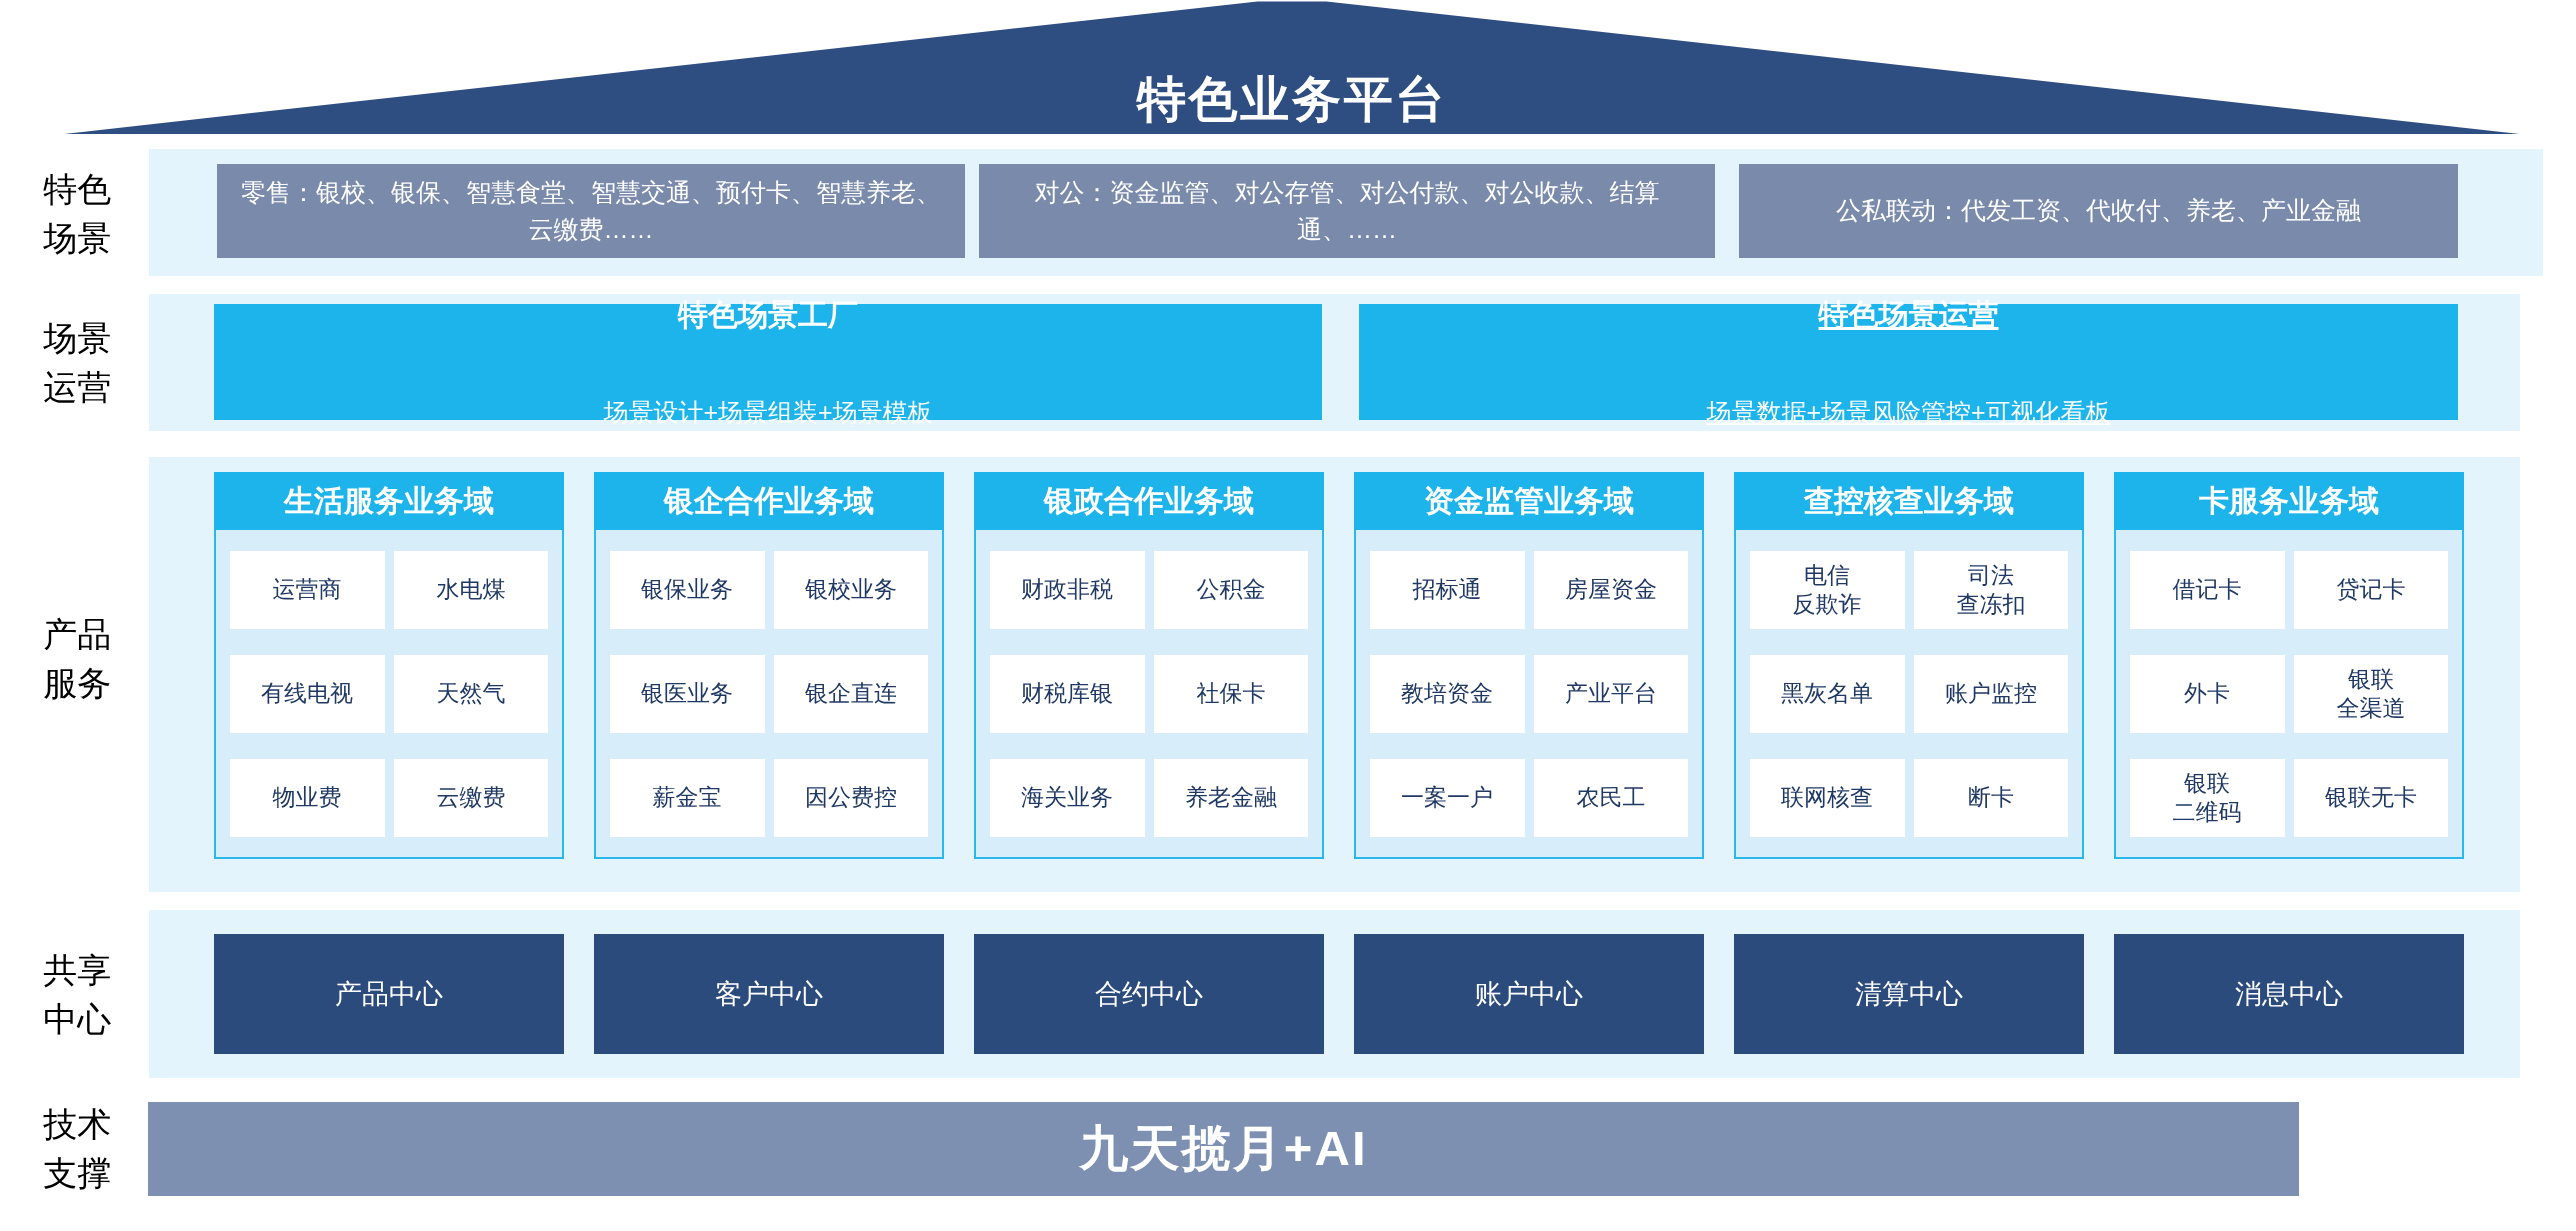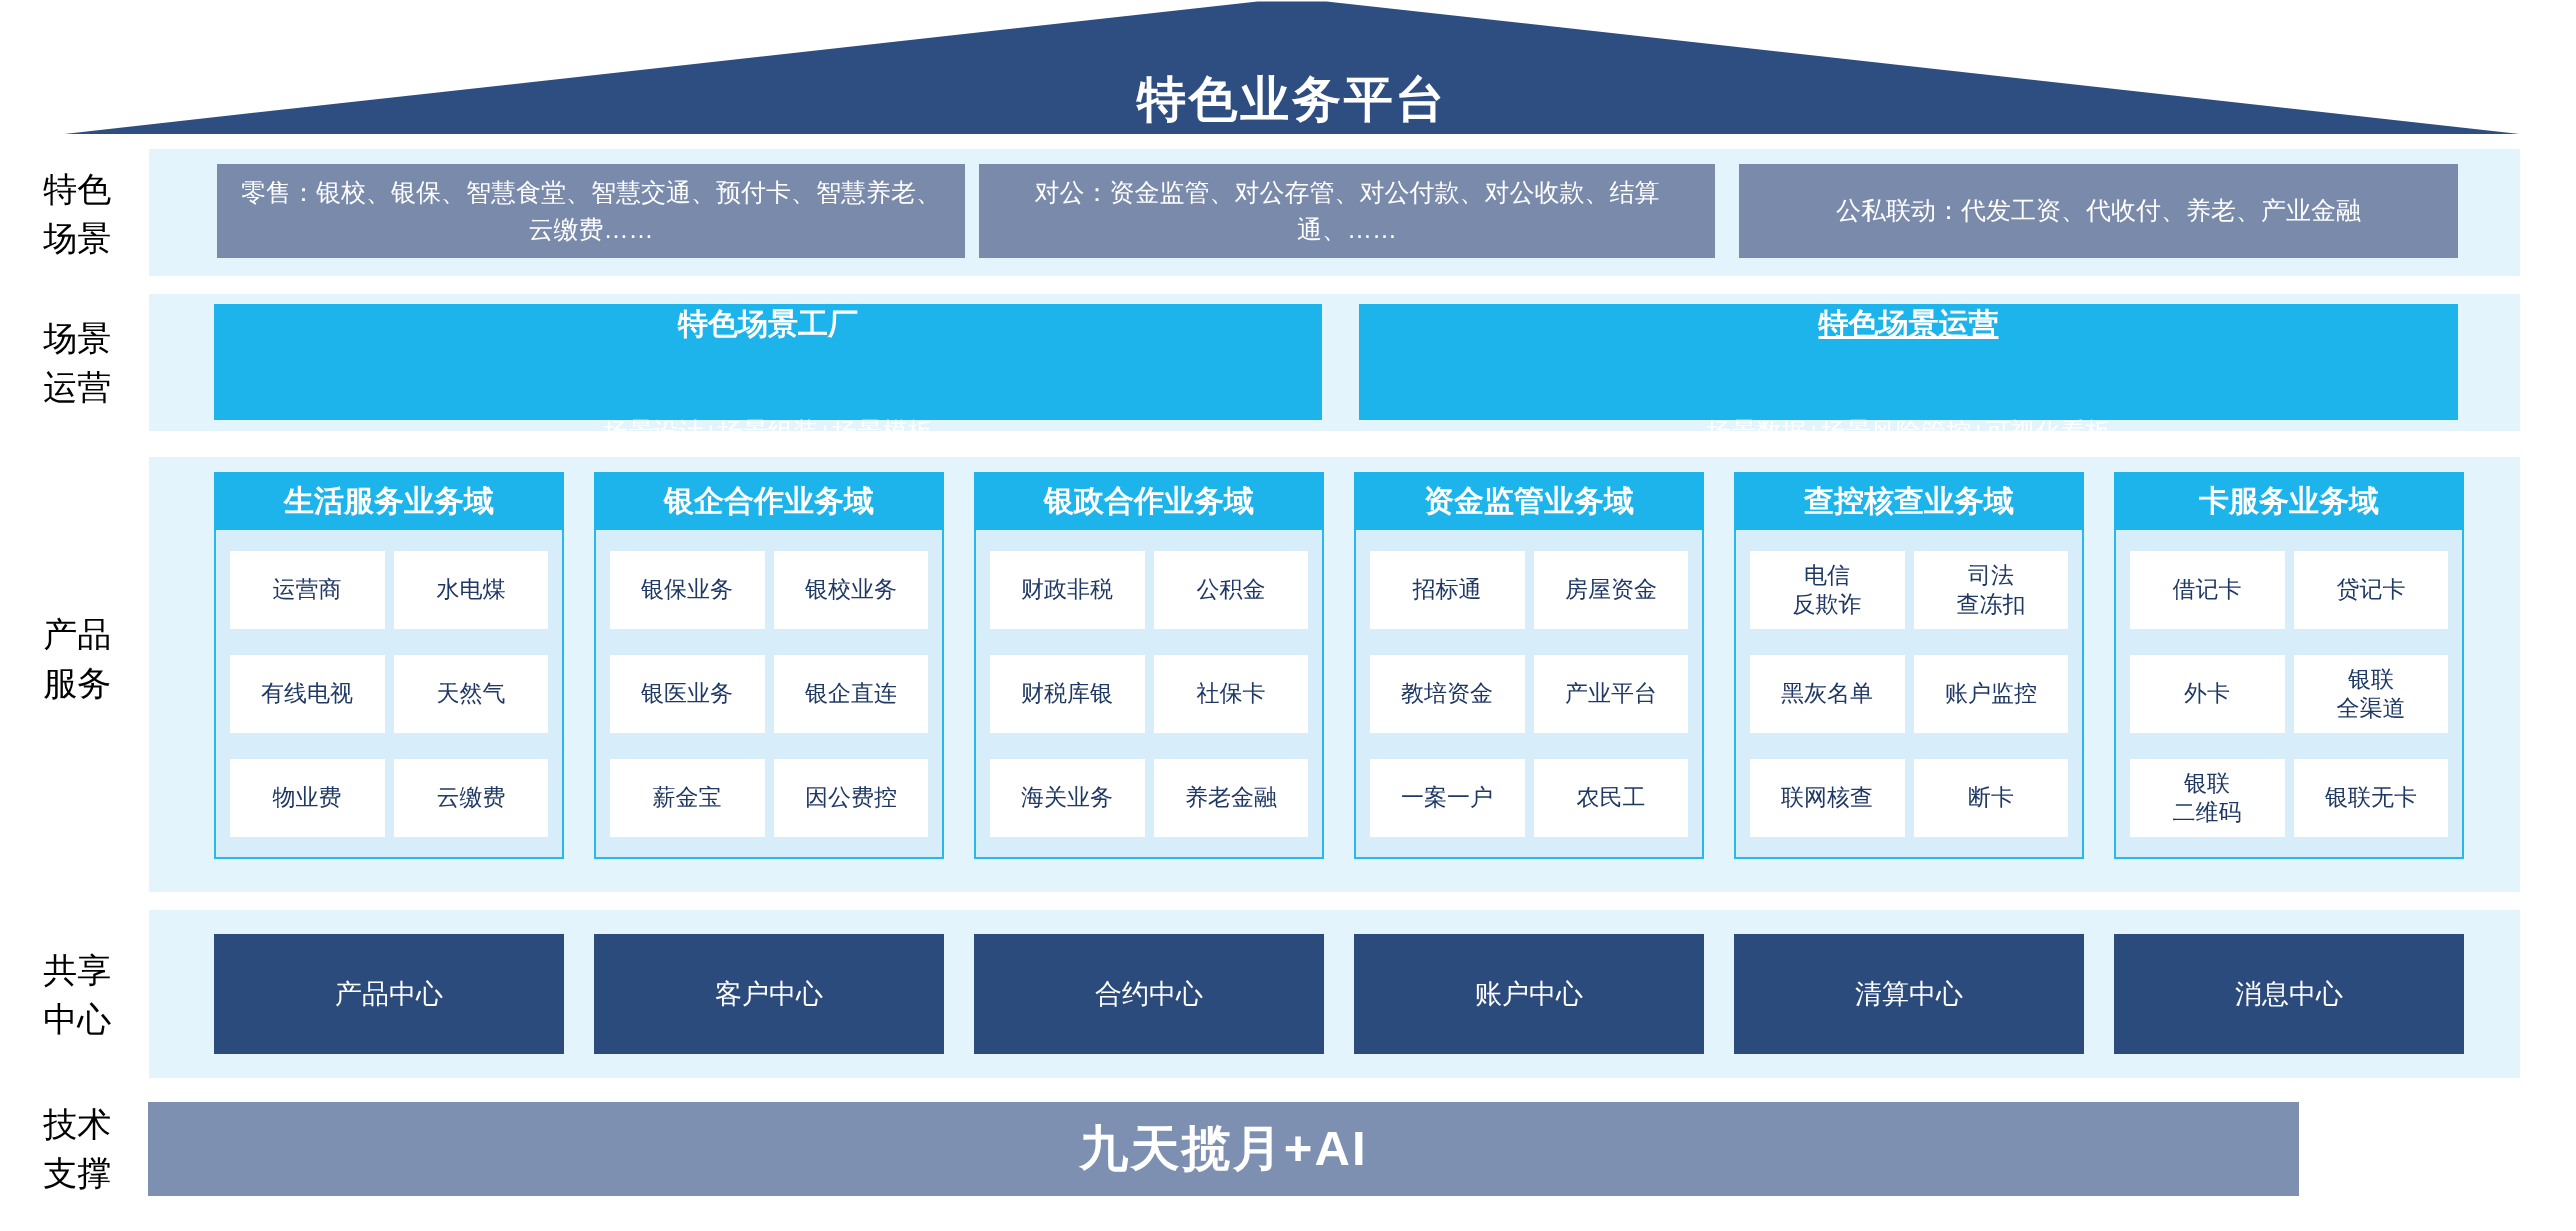--- a/index.html
+++ b/index.html
@@ -26,38 +26,38 @@
     position:absolute;left:12.3px;width:130px;height:103px;
     display:flex;align-items:center;justify-content:center;
     color:#000000;font-size:34px;line-height:1.42;
     text-align:center;white-space:pre-line;
   }
   
   .band{
     position:absolute;left:149px;width:2371px;
     background:#E4F4FD;
   }
-  .band-scenes{top:149px;height:127px;}
+  .band-scenes{top:149px;height:127px;padding-left:23px;}
   .band-ops{top:294px;height:137px;}
   .band-products{top:457px;height:435px;}
   .band-shared{top:910px;height:168px;}
   
   .gray-box{
     position:absolute;top:15px;height:94px;
     background:#7A8AAB;color:#ffffff;
     display:flex;align-items:center;justify-content:center;
     font-size:25px;line-height:1.5;text-align:center;
     padding:0 19px;box-sizing:border-box;
   }
   
   .ops-box{
     position:absolute;top:9.6px;height:116px;
     background:#1CB4EA;color:#ffffff;
-    display:flex;flex-direction:column;align-items:center;justify-content:flex-start;
-    gap:26px;text-align:center;
+    display:flex;flex-direction:column;align-items:center;justify-content:center;
+    gap:16px;text-align:center;
   }
   .ops-title{font-size:30px;font-weight:700;}
   .ops-subtitle{font-size:25px;font-weight:400;margin-top:44px;}
   
   .prod-col{
     position:absolute;top:15px;width:350px;height:387px;
     box-sizing:border-box;
     display:flex;flex-direction:column;
   }
   .prod-head{

